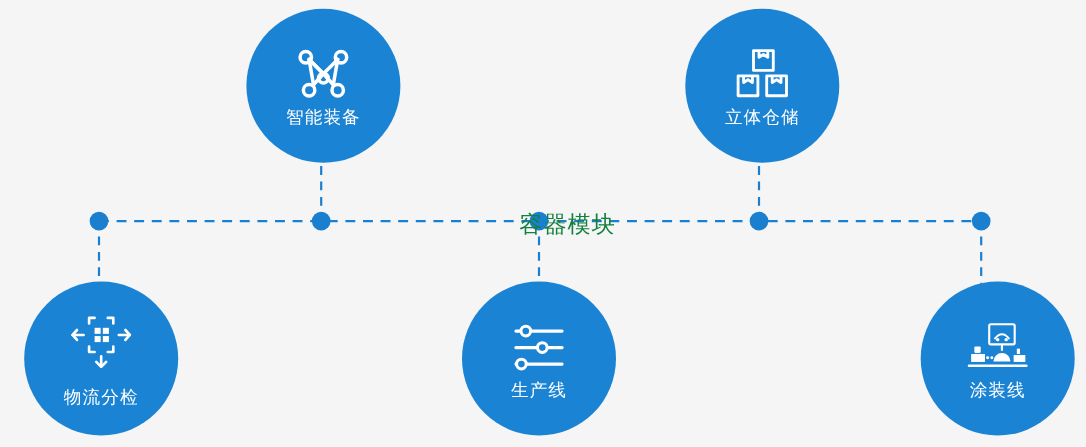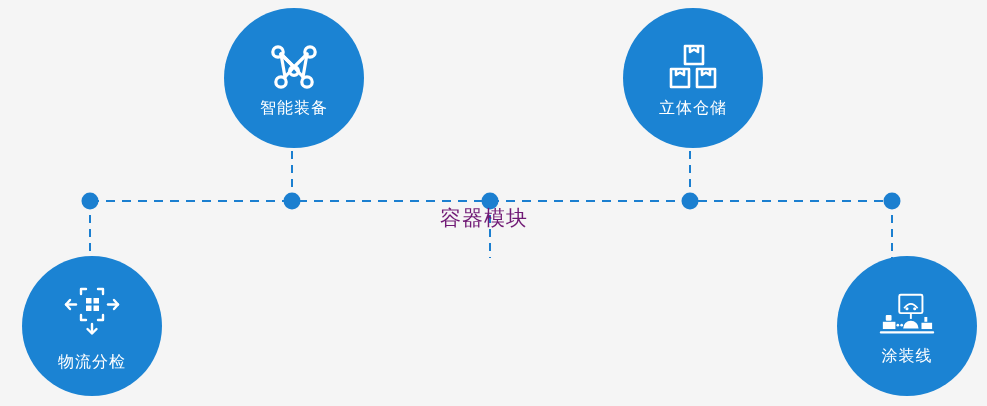--- a/index.html
+++ b/index.html
@@ -22,26 +22,26 @@
   .svg-layer {
     position: absolute;
     left: 0;
     top: 0;
     width: 987px;
     height: 406px;
   }
   .watermark {
     position: absolute;
     left: 440px;
-    top: 204px;
+    top: 190px;
     width: 120px;
-    text-align: left;
+    text-align: right;
     font-size: 21px;
     letter-spacing: 1px;
-    color: #701a75;
+    color: #15803d;
     user-select: none;
     white-space: nowrap;
   }
   .node {
     position: absolute;
     width: 140px;
     height: 140px;
     border-radius: 50%;
     background: #1b83d3;
     box-sizing: border-box;
@@ -162,20 +162,36 @@
         <line x1="44" y1="20.5" x2="54" y2="20.5"></line>
         <polyline points="50,16 54,20.5 50,25"></polyline>
 
         <line x1="28" y1="40" x2="28" y2="49"></line>
         <polyline points="23.5,45 28,49.5 32.5,45"></polyline>
       </svg>
     </div>
     <div class="node-label">物流分检</div>
   </div>
 
+  <div class="node" id="node-production">
+    <div class="icon-box">
+      <svg width="54" height="46" viewBox="0 0 54 46" fill="none" stroke="#ffffff" stroke-width="2.8" stroke-linecap="round">
+
+        <line x1="6" y1="8" x2="48" y2="8"></line>
+        <circle cx="15" cy="8" r="4.4" fill="#1b83d3"></circle>
+
+        <line x1="6" y1="23" x2="48" y2="23"></line>
+        <circle cx="30" cy="23" r="4.4" fill="#1b83d3"></circle>
+
+        <line x1="6" y1="38" x2="48" y2="38"></line>
+        <circle cx="11" cy="38" r="4.4" fill="#1b83d3"></circle>
+      </svg>
+    </div>
+    <div class="node-label">生产线</div>
+  </div>
 
   <div class="node" id="node-painting">
     <div class="icon-box">
       <svg width="58" height="48" viewBox="0 0 58 48" fill="none" stroke="#ffffff" stroke-width="2" stroke-linejoin="round">
 
         <rect x="21" y="2" width="24" height="19" rx="1.5"></rect>
         <path d="M26 16 q7 -9 14 0" stroke-width="1.8" fill="none"></path>
         <circle cx="29" cy="16.5" r="1.6" fill="#ffffff" stroke="none"></circle>
         <circle cx="37" cy="16.5" r="1.6" fill="#ffffff" stroke="none"></circle>
 

